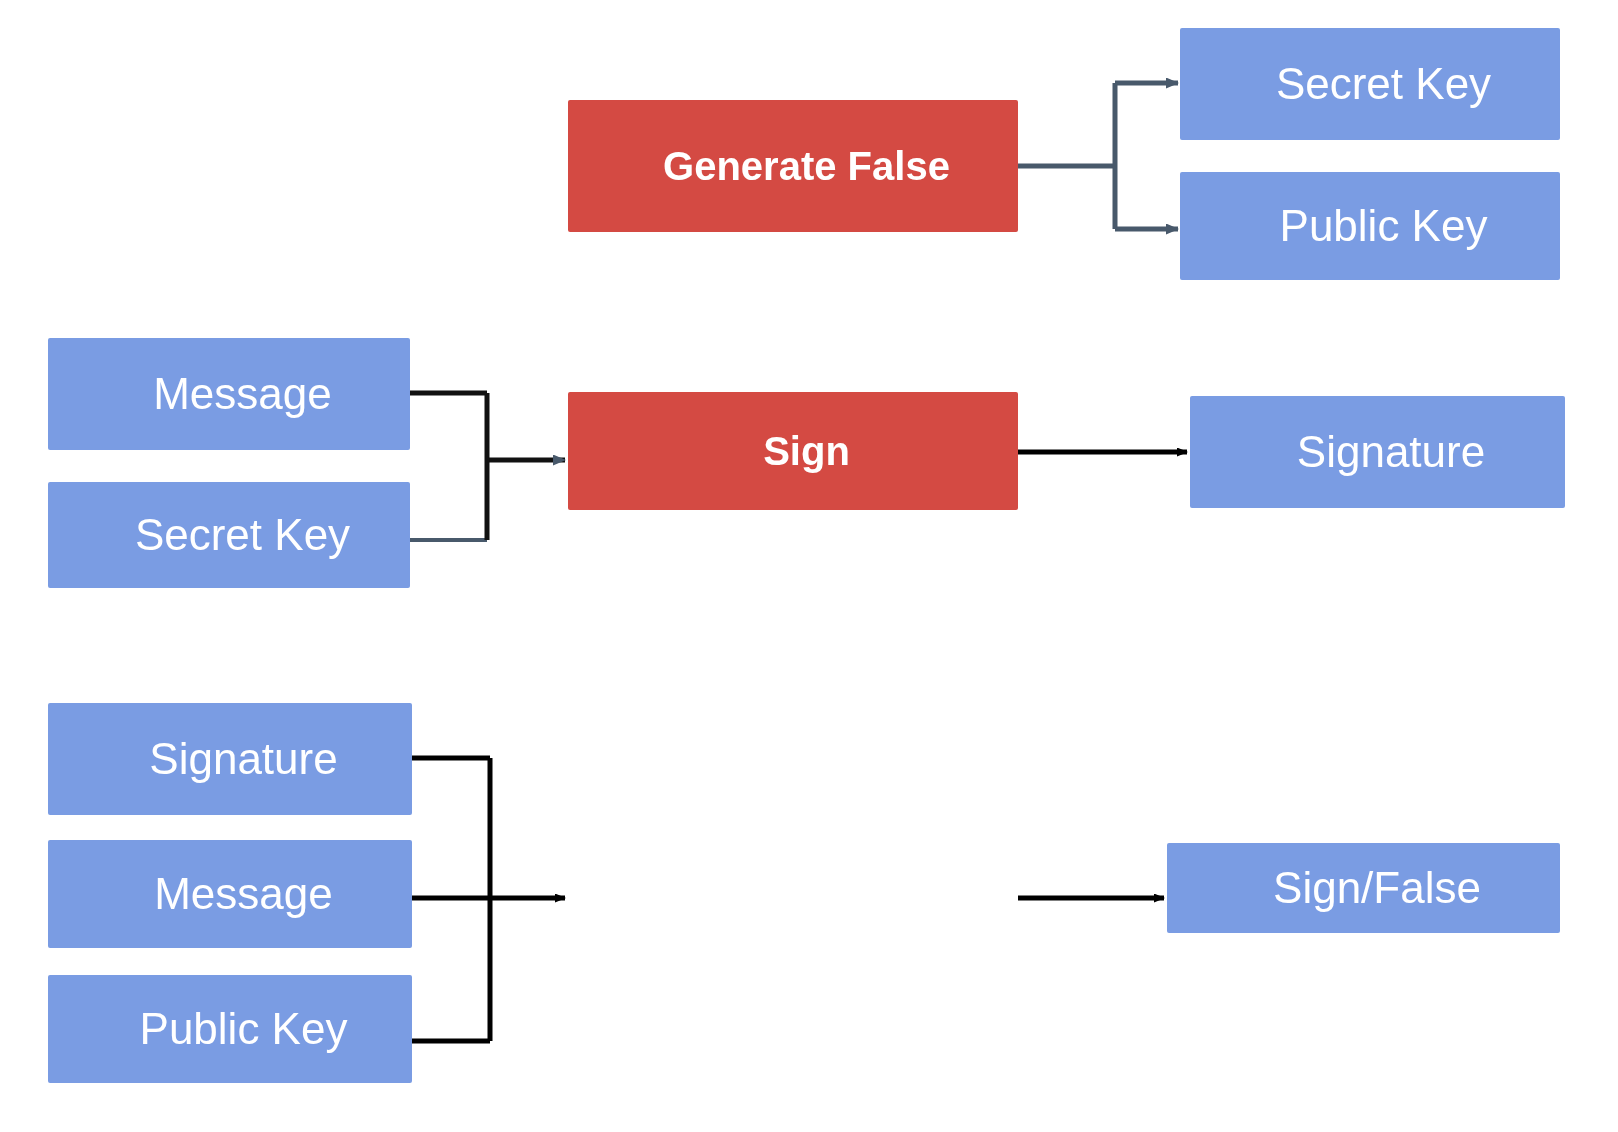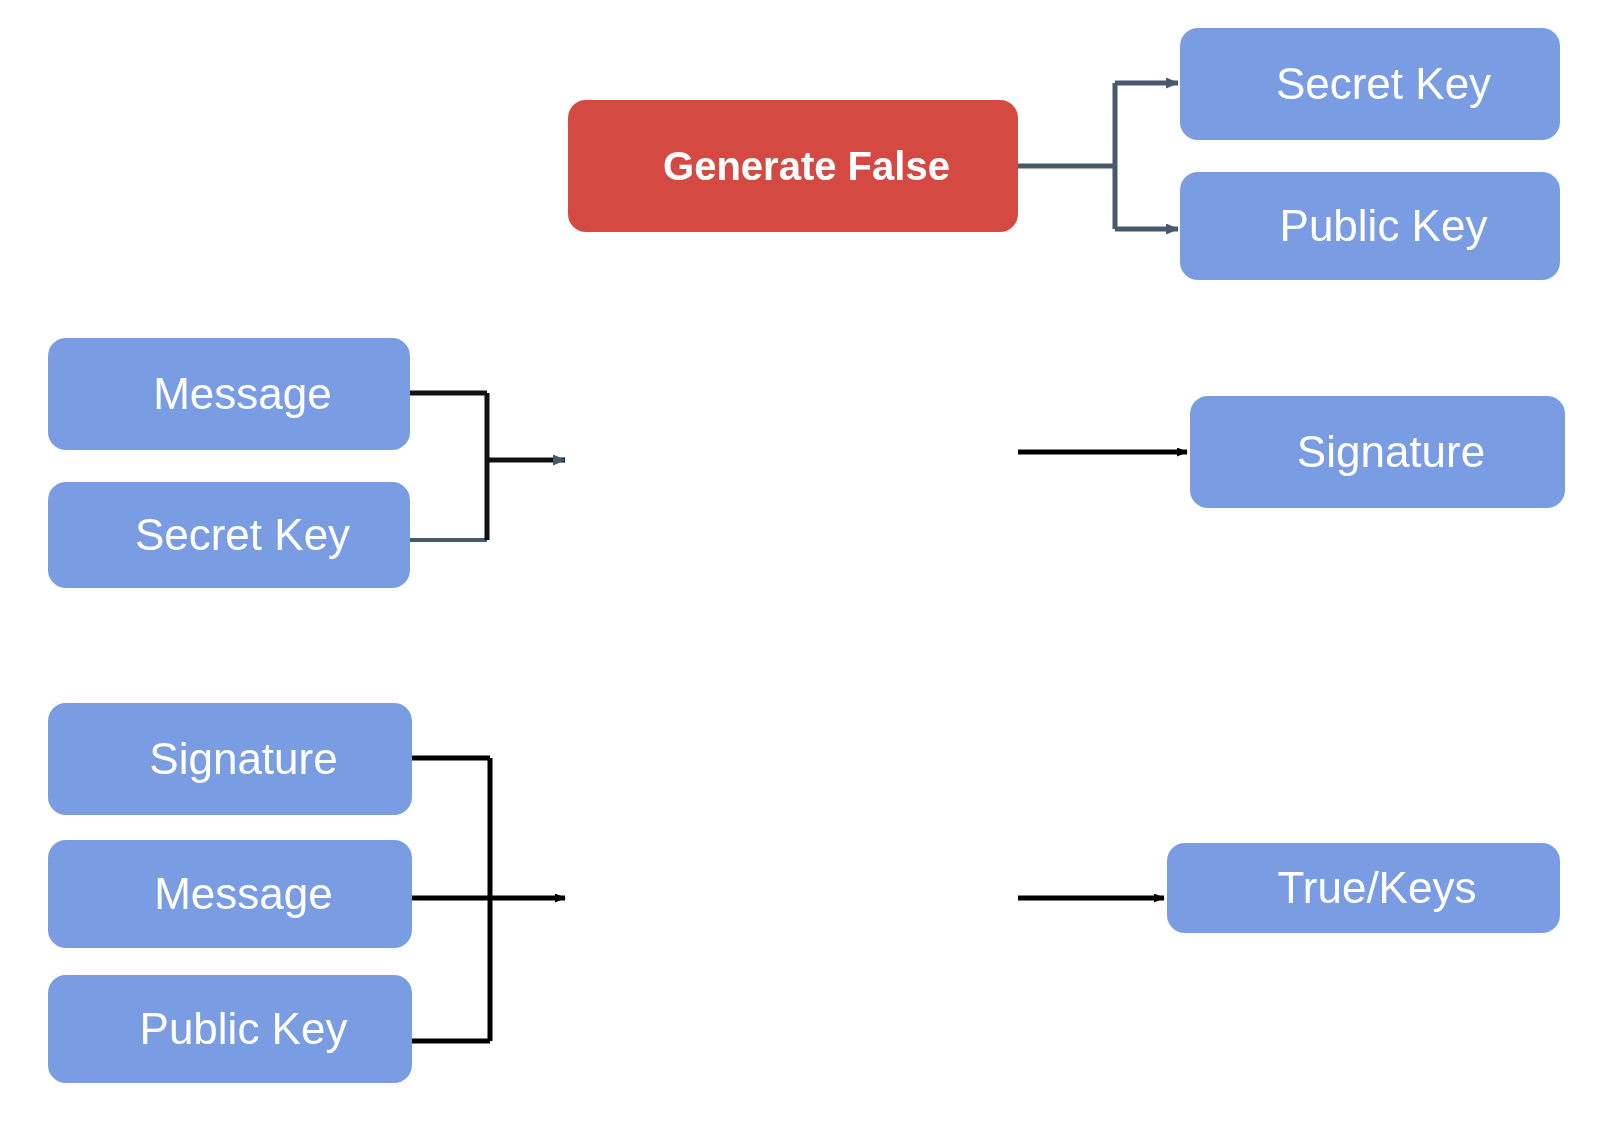--- a/index.html
+++ b/index.html
@@ -18,21 +18,21 @@
     overflow: hidden;
   }
   .node {
     position: absolute;
     display: flex;
     align-items: center;
     justify-content: center;
     text-align: center;
     color: #ffffff;
     box-sizing: border-box;
-    border-radius: 18px;
+    border-radius: 2px;
     z-index: 2;
     line-height: 1.05;
     padding-left: 27px;
   }
   .node.blue {
     background: #7a9ce3;
     font-size: 44px;
     font-weight: 400;
   }
   .node.red {
@@ -102,25 +102,26 @@
   <div class="node red" style="left:568px; top:100px; width:450px; height:132px;">Generate False</div>
 
   <div class="node blue" style="left:1180px; top:28px; width:380px; height:112px;">Secret Key</div>
 
   <div class="node blue" style="left:1180px; top:172px; width:380px; height:108px;">Public Key</div>
 
   <div class="node blue" style="left:48px; top:338px; width:362px; height:112px;">Message</div>
 
   <div class="node blue" style="left:48px; top:482px; width:362px; height:106px;">Secret Key</div>
 
+  <div class="node red" style="left:568px; top:392px; width:450px; height:118px;">Sign</div>
 
   <div class="node blue" style="left:1190px; top:396px; width:375px; height:112px;">Signature</div>
 
   <div class="node blue" style="left:48px; top:703px; width:364px; height:112px;">Signature</div>
 
   <div class="node blue" style="left:48px; top:840px; width:364px; height:108px;">Message</div>
 
   <div class="node blue" style="left:48px; top:975px; width:364px; height:108px;">Public Key</div>
 
 
-  <div class="node blue" style="left:1167px; top:843px; width:393px; height:90px;">True/Keys</div>
+  <div class="node blue" style="left:1167px; top:843px; width:393px; height:90px;">Sign/False</div>
 
 </div>
 
 </body></html>

